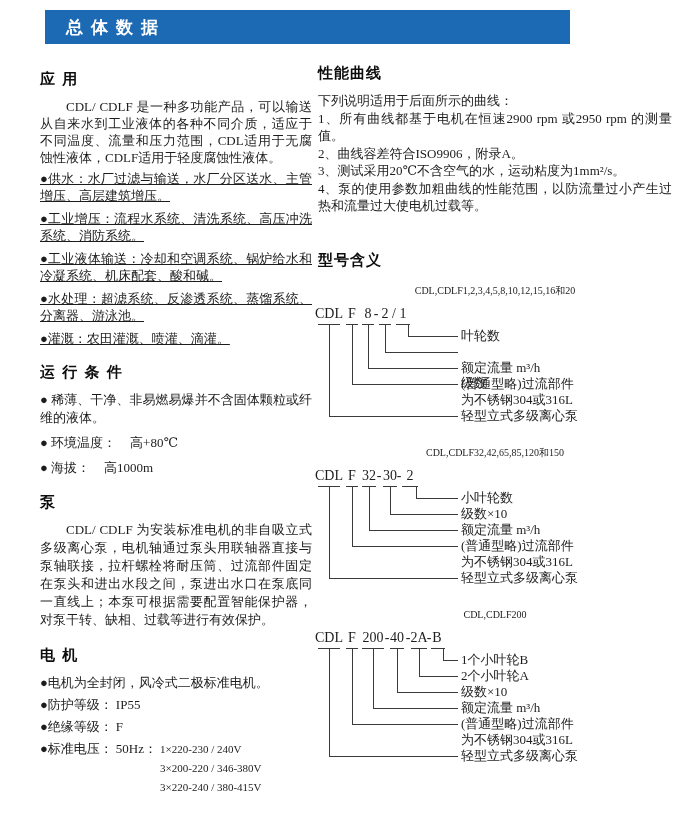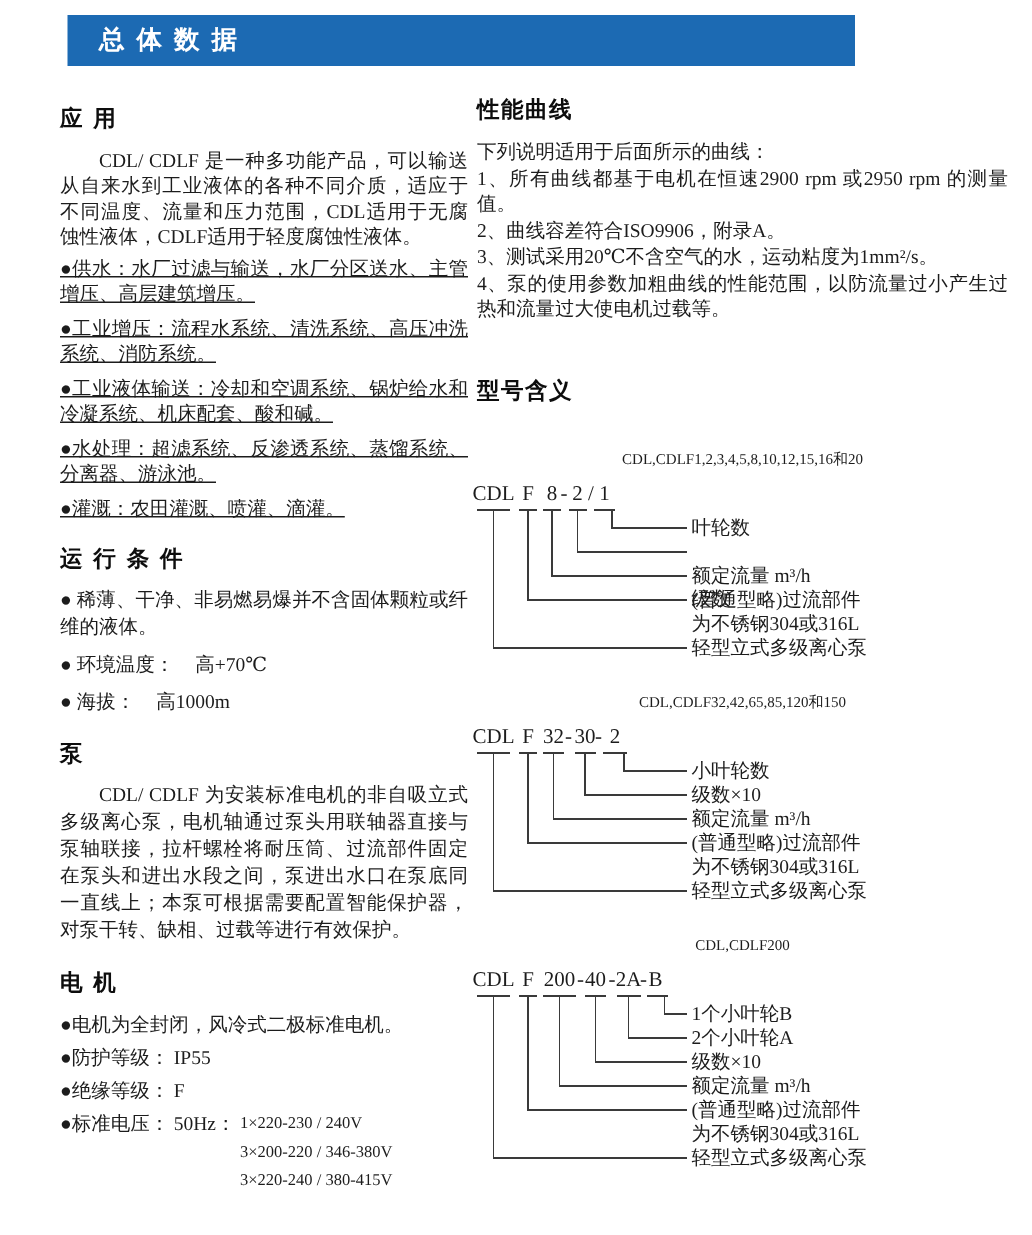--- a/index.html
+++ b/index.html
@@ -58,21 +58,21 @@
       <p class="gap6">●水处理：超滤系统、反渗透系统、蒸馏系统、分离器、游泳池。</p>
       <p class="gap6">●灌溉：农田灌溉、喷灌、滴灌。</p>
     </div>
   </div>
 
   <div class="op" style="margin-top:16px;">
     <div class="sec-heading">运 行 条 件</div>
     <p>● 稀薄、干净、非易燃易爆并不含固体颗粒或纤维的液体。</p>
     <div class="flexrow">
       <span class="lab">● 环境温度：</span>
-      <span class="val-gap">高+70℃</span>
+      <span class="val-gap">高+80℃</span>
     </div>
     <div class="flexrow">
       <span class="lab">● 海拔：</span>
       <span class="val-gap">高1000m</span>
     </div>
   </div>
 
   <div style="margin-top:16px;">
     <div class="sec-heading">泵</div>
     <p class="indent" style="line-height:18px;">CDL/ CDLF 为安装标准电机的非自吸立式多级离心泵，电机轴通过泵头用联轴器直接与泵轴联接，拉杆螺栓将耐压筒、过流部件固定在泵头和进出水段之间，泵进出水口在泵底同一直线上；本泵可根据需要配置智能保护器，对泵干转、缺相、过载等进行有效保护。</p>
@@ -105,21 +105,21 @@
   <div class="curves" style="margin-top:8px;">
     <div class="sec-heading">性能曲线</div>
     <p>下列说明适用于后面所示的曲线：</p>
     <p>1、所有曲线都基于电机在恒速2900 rpm 或2950 rpm 的测量值。</p>
     <p>2、曲线容差符合ISO9906，附录A。</p>
     <p>3、测试采用20℃不含空气的水，运动粘度为1mm²/s。</p>
     <p>4、泵的使用参数加粗曲线的性能范围，以防流量过小产生过热和流量过大使电机过载等。</p>
   </div>
 
   <div style="margin-top:36px;">
-    <div class="sec-heading" style="margin-bottom:28px;font-family:Liberation Mono, monospace;">型号含义</div>
+    <div class="sec-heading" style="margin-bottom:12px;font-family:Liberation Mono, monospace;">型号含义</div>
 
     <p class="series">CDL,CDLF1,2,3,4,5,8,10,12,15,16和20</p>
     <div class="mdiag" style="height:122px;margin-bottom:16px;">
       <svg class="mlines" width="354" height="120">
         <path d="M0,18 H22"></path>
           <path d="M28,18 H40"></path>
           <path d="M44,18 H56"></path>
           <path d="M61,18 H73"></path>
           <path d="M78,18 H92"></path>
         <path d="M90,18 V30 H140"></path>

